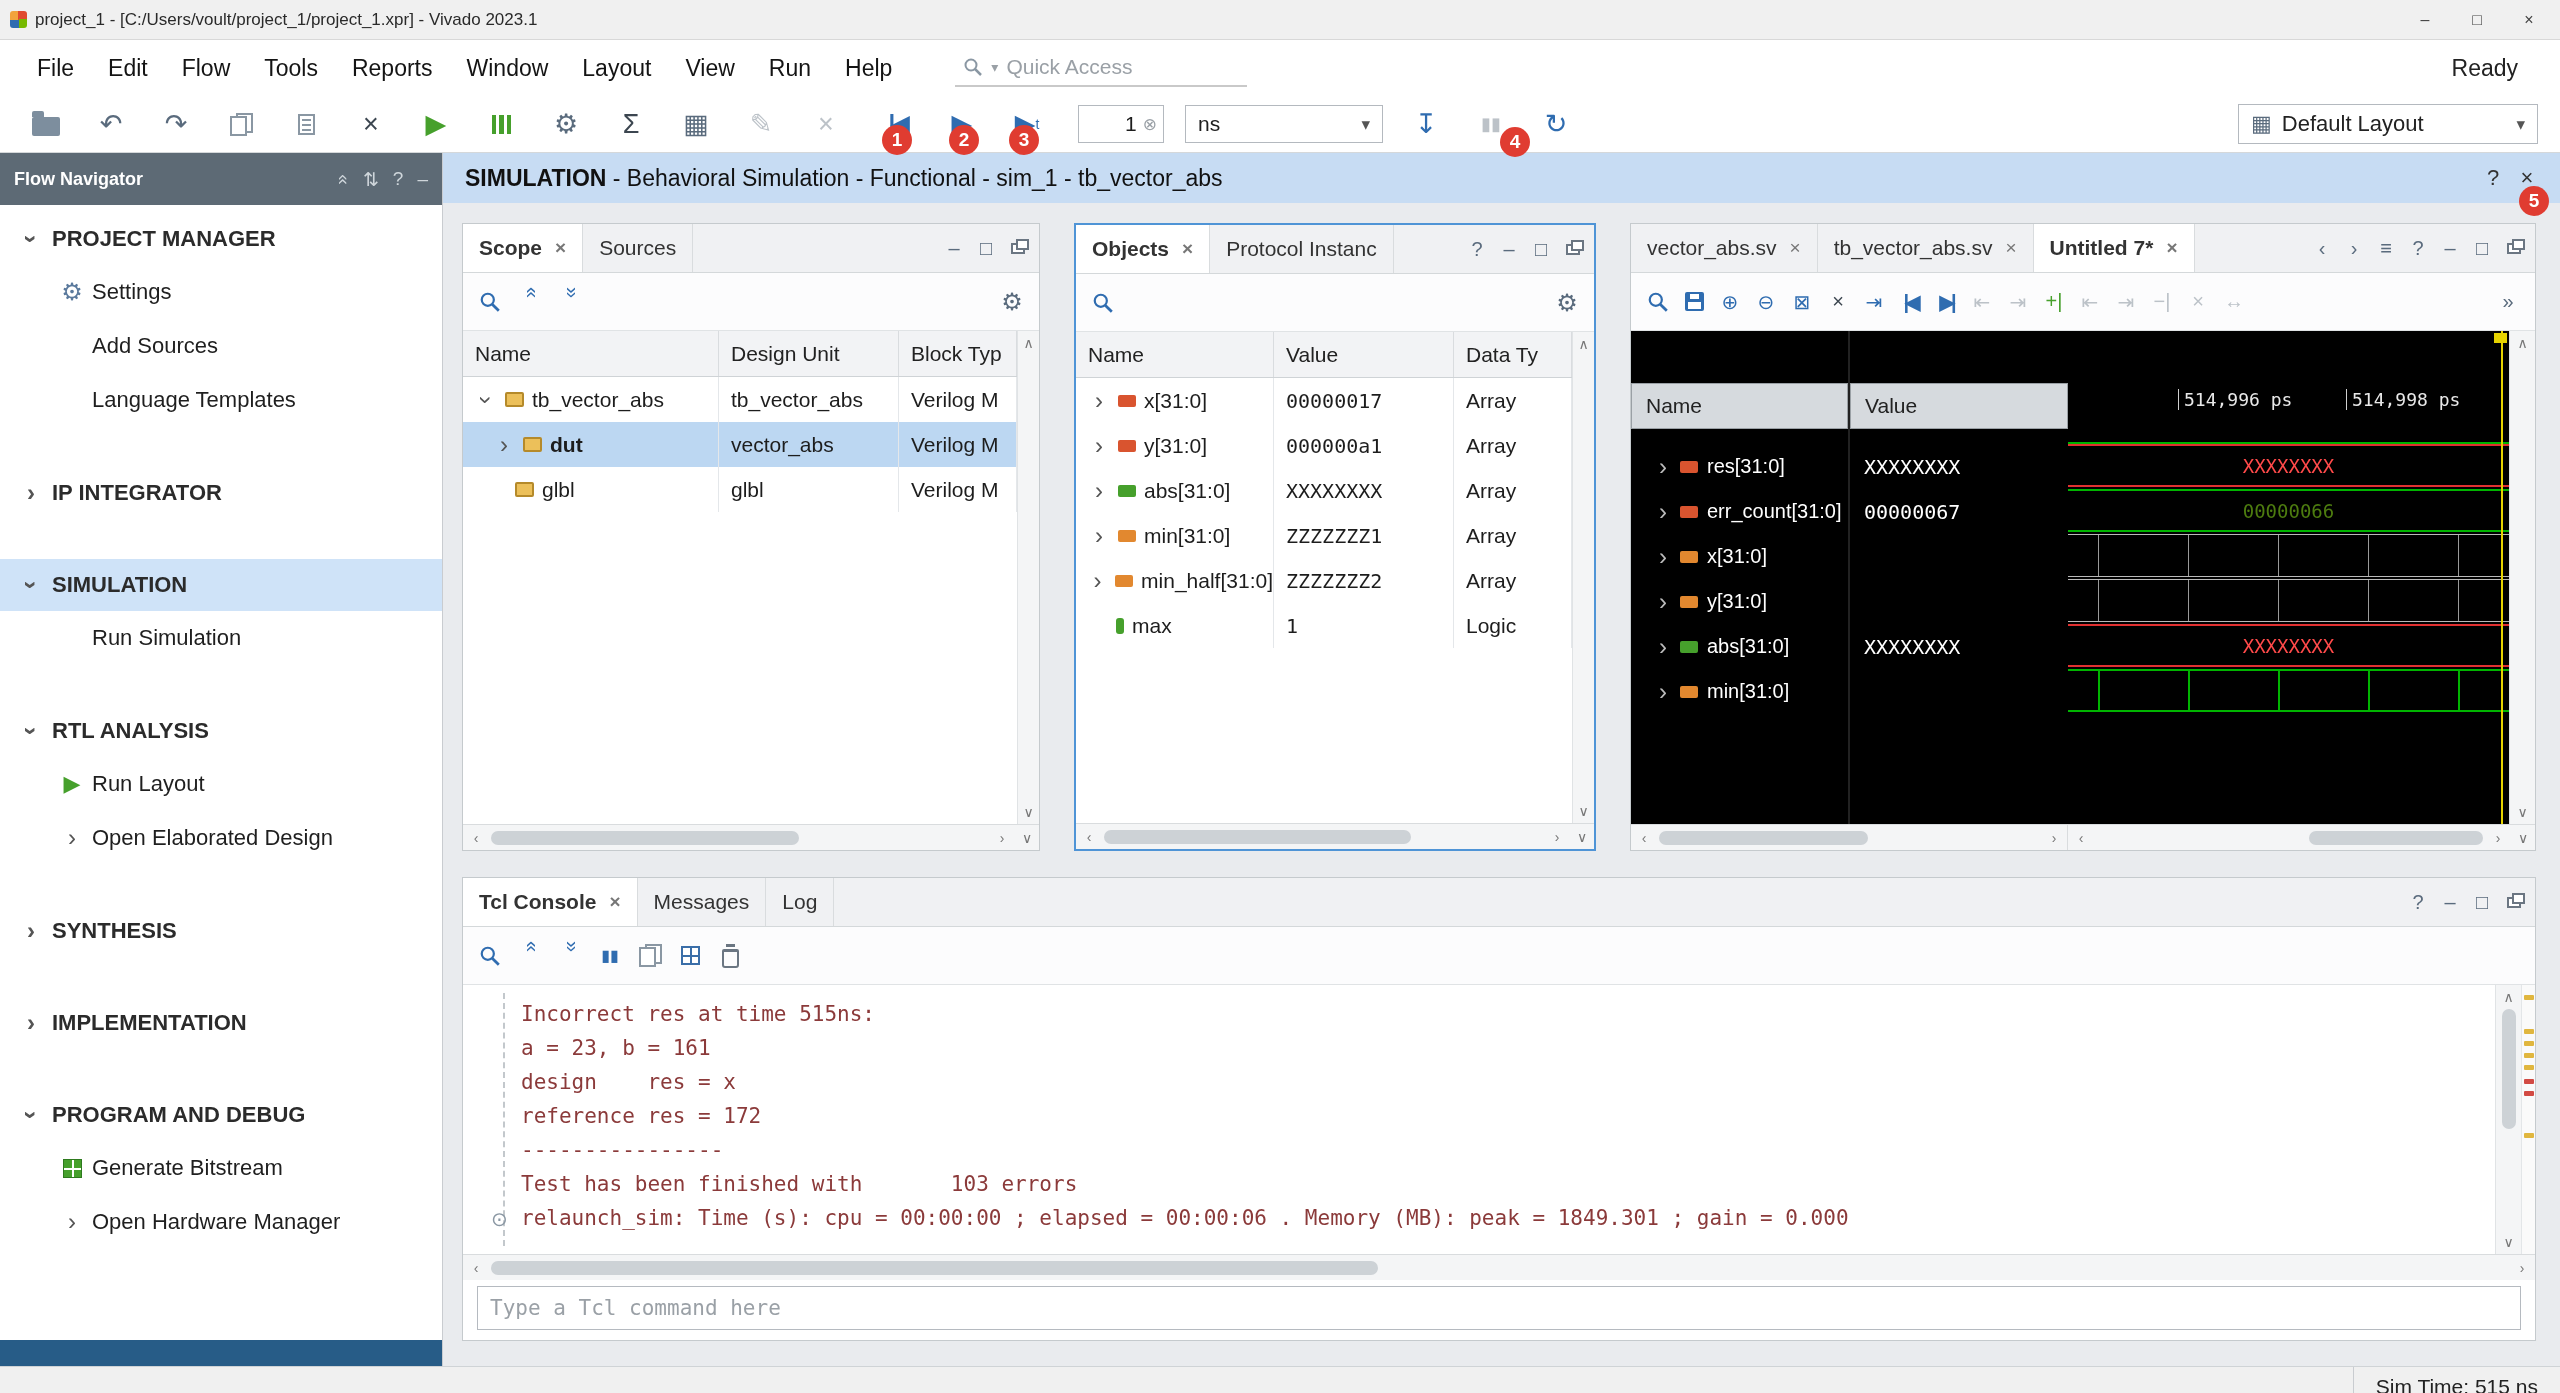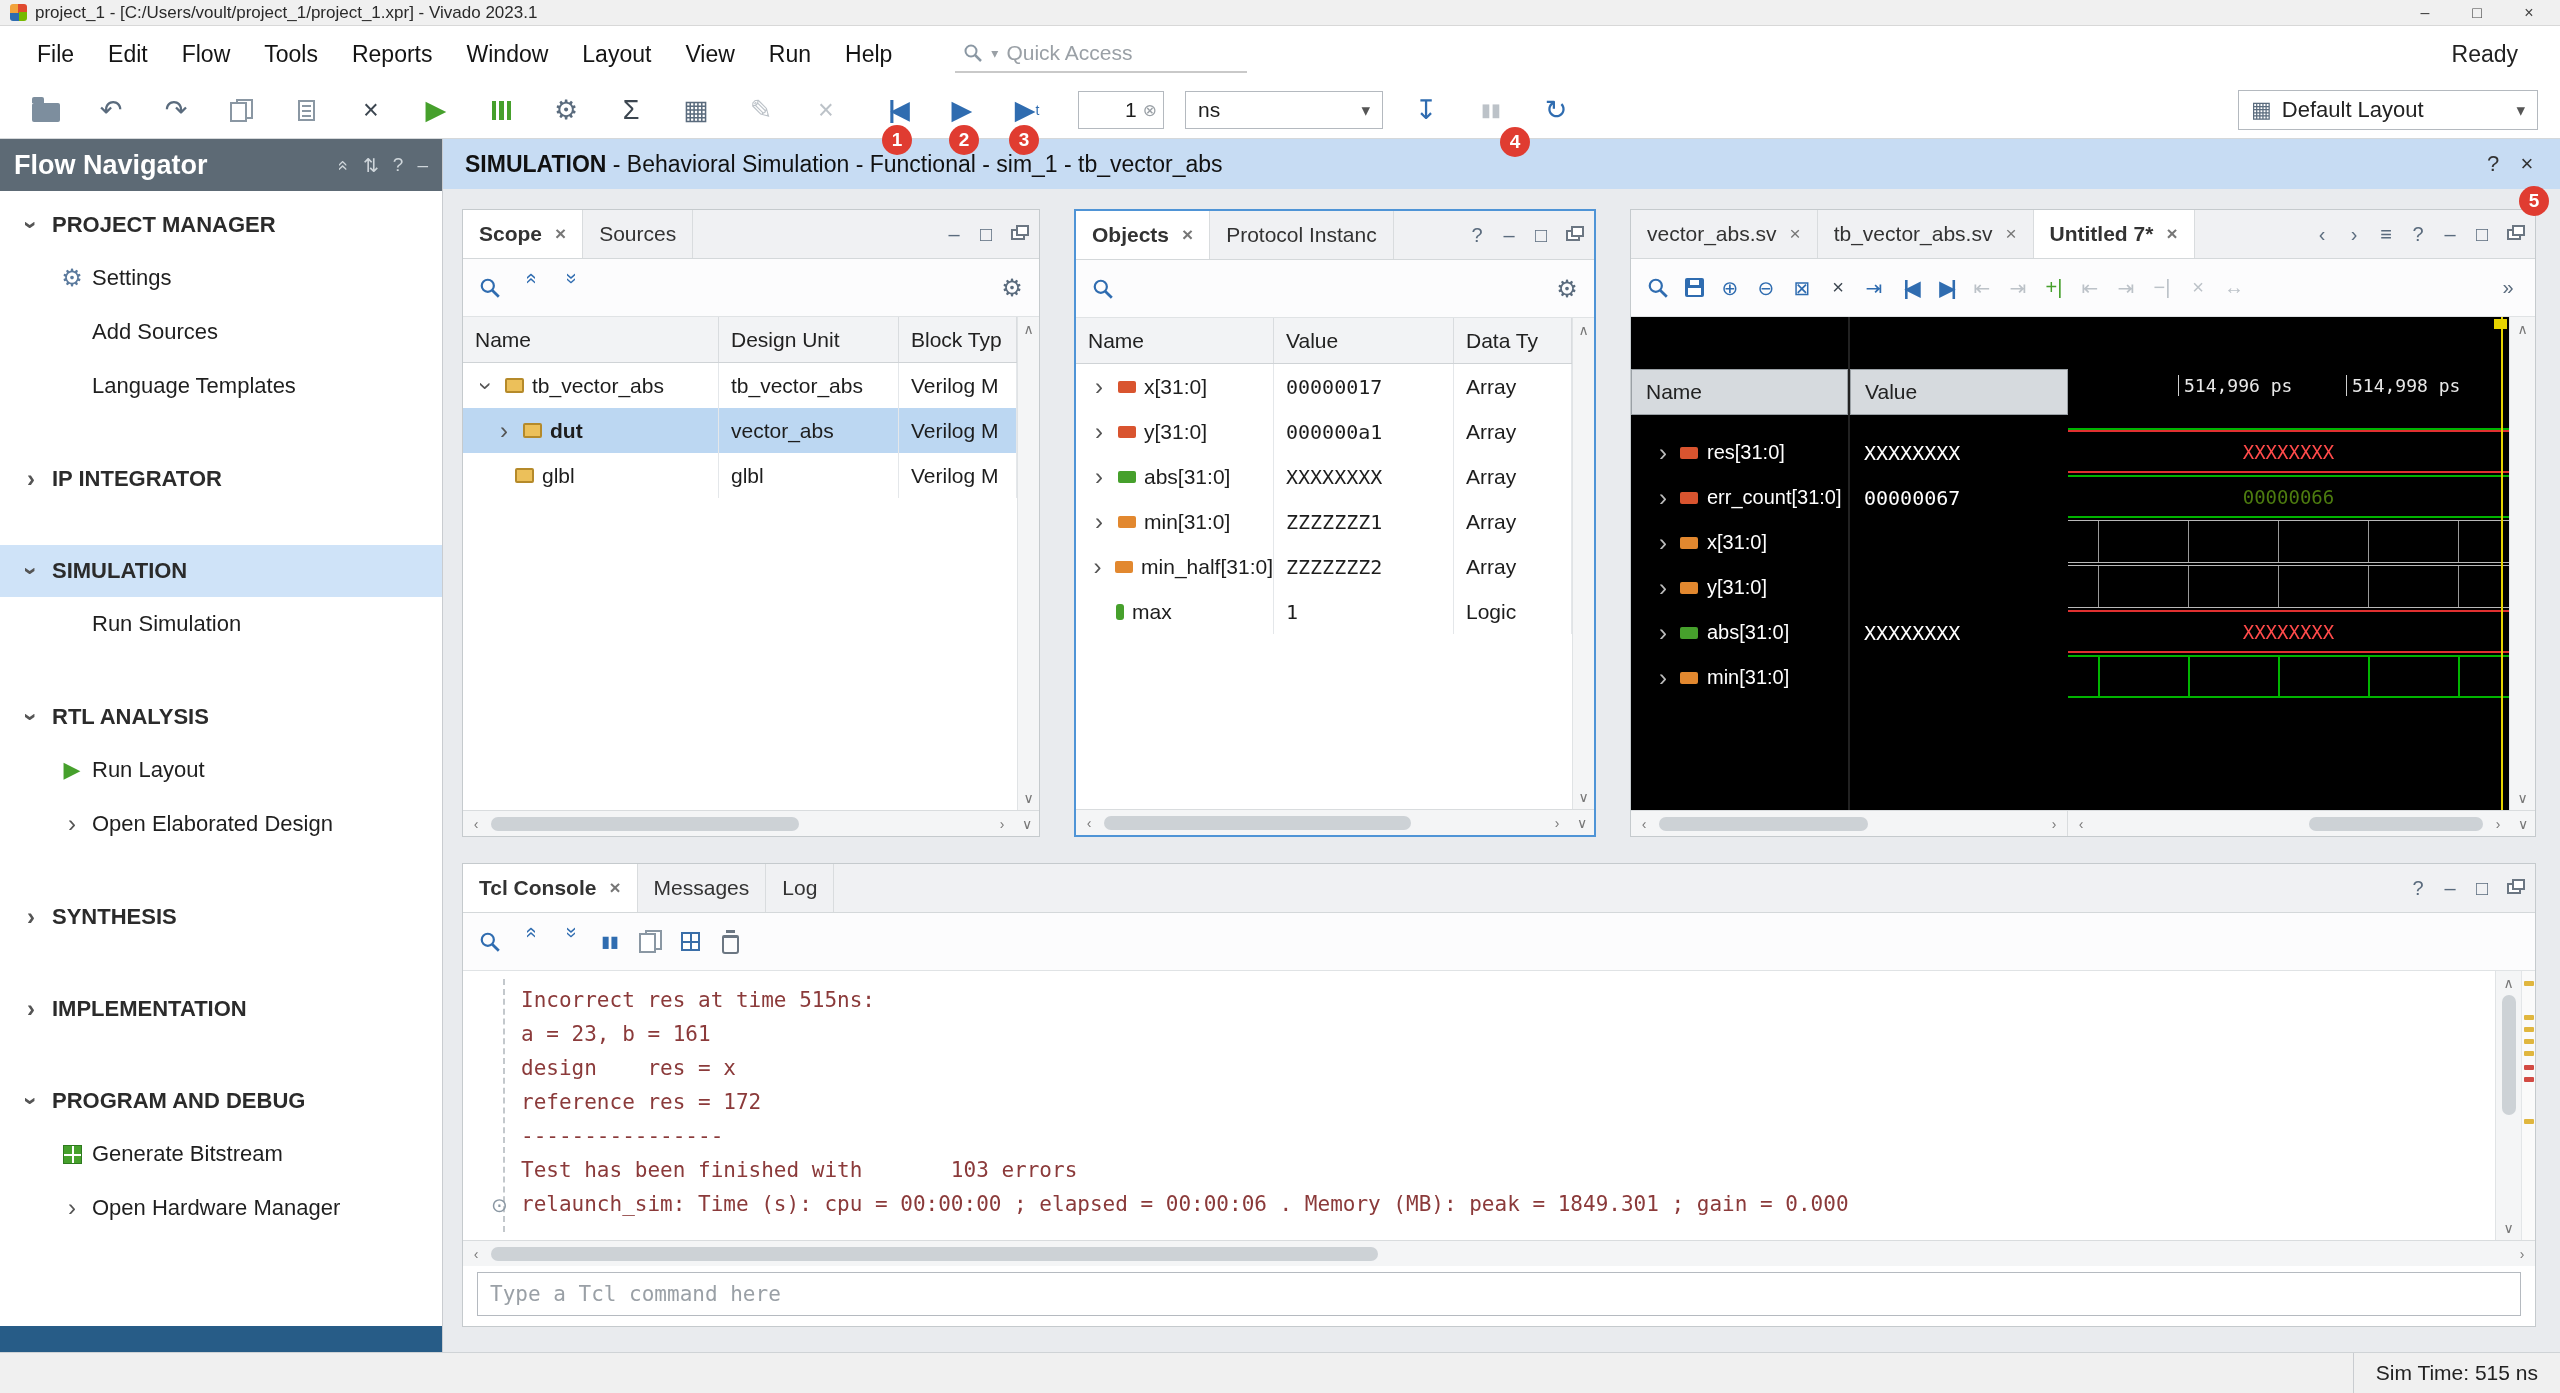--- a/index.html
+++ b/index.html
@@ -3,21 +3,21 @@
 <meta charset="utf-8">
 <style>
   * { box-sizing: border-box; margin: 0; padding: 0; }
   html,body { background:#ddd; }
   .app{
     position:relative; width:2560px; height:1393px; overflow:hidden;
     font-family:"Liberation Sans", sans-serif; background:#fff; color:#1d1d1d;
     -webkit-user-select:none; user-select:none;
   }
   
-  .titlebar{height:26px;background:#f0f0f0;border-bottom:1px solid #d8d8d8;display:flex;align-items:center;padding:0 10px;font-size:17px;color:#2a2a2a;}
+  .titlebar{height:40px;background:#f0f0f0;border-bottom:1px solid #d8d8d8;display:flex;align-items:center;padding:0 10px;font-size:17px;color:#2a2a2a;}
   .appicon{width:17px;height:17px;border-radius:3px;margin-right:8px;background:conic-gradient(#e04a2f 0 25%, #76b900 0 50%, #2f6cb0 0 75%, #f2a33c 0);}
   .titlebar .spacer{flex:1}
   .wctl{display:flex;gap:30px;padding-right:10px;color:#444;font-size:16px}
   .wctl span{width:22px;text-align:center;cursor:default}
   
   .menubar{height:56px;background:#fff;display:flex;align-items:center;padding-left:20px;font-size:23px;}
   .menu-item{padding:0 17px;height:100%;display:flex;align-items:center;color:#141414;cursor:default}
   .quick-access{margin-left:46px;width:292px;height:38px;border-bottom:2px solid #c9c9c9;display:flex;align-items:center;gap:8px;padding:0 8px;color:#9aa0a6;font-size:21px}
   .menubar .spacer{flex:1}
   .ready{padding-right:42px;color:#222;font-size:23px}
@@ -57,21 +57,21 @@
   .ic-float::before{content:"";position:absolute;top:-6px;right:-6px;width:9px;height:7px;border:2px solid #6b7682;background:#fff}
   .mod{width:19px;height:15px;background:#ecc05a;border:2px solid #b58a2a;border-radius:2px;flex:none}
   .sg{display:inline-block;width:18px;height:12px;border-radius:2px;flex:none}
   .sg.or{background:var(--icon-orange,#e2882f)} .sg.ro{background:var(--icon-redorange,#d9542f)}
   .sg.gr{background:var(--icon-green,#46a02c)} .sg.logic{width:8px;height:16px;background:var(--icon-green,#46a02c);border-radius:3px}
   
   .mainrow{display:flex;height:1213px;}
   
   .flownav{width:443px;flex:none;border-right:1px solid #c9ccd0;display:flex;flex-direction:column;background:#fff}
   .fn-titlebar{height:52px;background:var(--navheader-bg,#5d6a75);color:#fff;display:flex;align-items:center;padding:0 14px;flex:none}
-  .fn-title{font-weight:bold;font-size:27px}
+  .fn-title{font-weight:bold;font-size:18px}
   .fn-hicons{margin-left:auto;display:flex;gap:14px;color:#cfd6db;font-size:19px}
   .fn-body{flex:1;overflow:hidden}
   .fn-section{margin-top:40px}
   .fn-section.first{margin-top:8px}
   .fn-header{height:52px;display:flex;align-items:center;padding-left:20px;gap:10px;font-weight:bold;font-size:22px;color:#2b2b2b;cursor:default}
   .fn-header.sel{background:var(--selection-blue,#cfe3f8)}
   .fn-item{height:54px;display:flex;align-items:center;gap:4px;padding-left:56px;font-size:22px;color:#1f1f1f;cursor:default}
   .fn-slot{width:32px;display:inline-flex;align-items:center;justify-content:center;flex:none}
   .chev{display:inline-block;width:22px;text-align:center;color:#555;font-size:24px;line-height:1}
   .chev.open{transform:rotate(90deg)}

